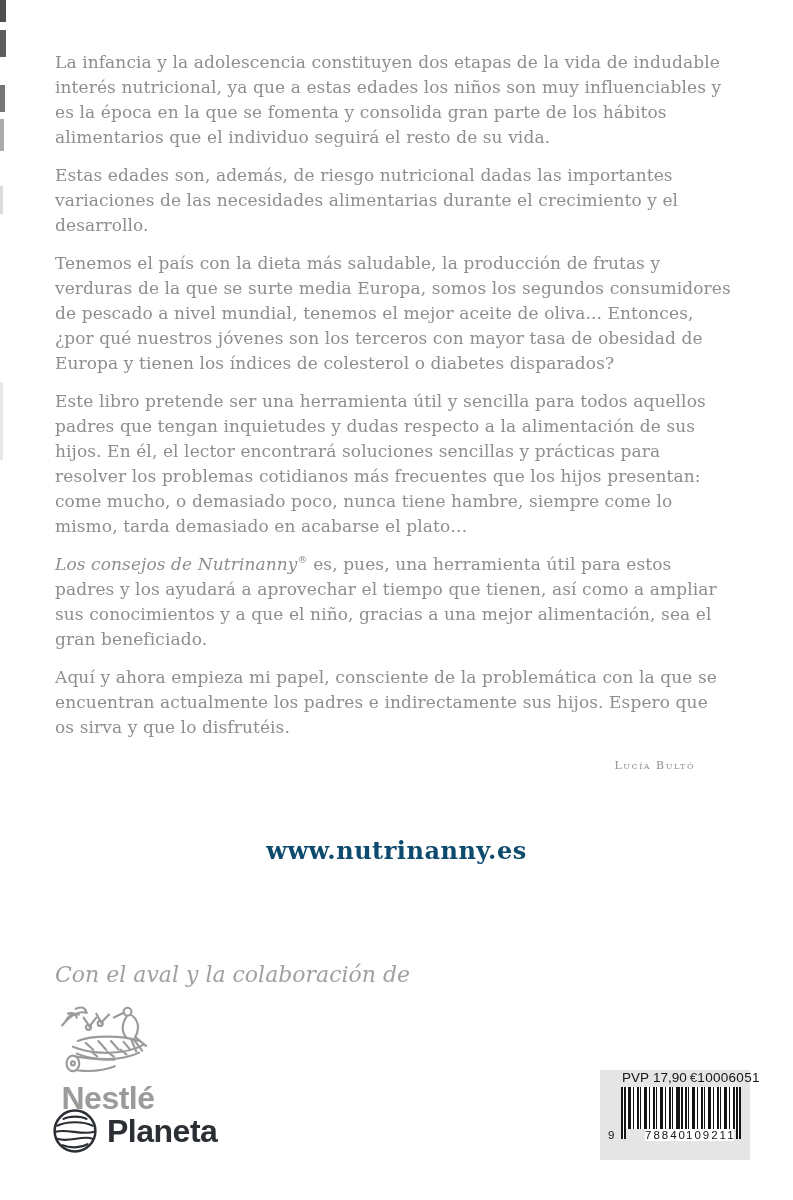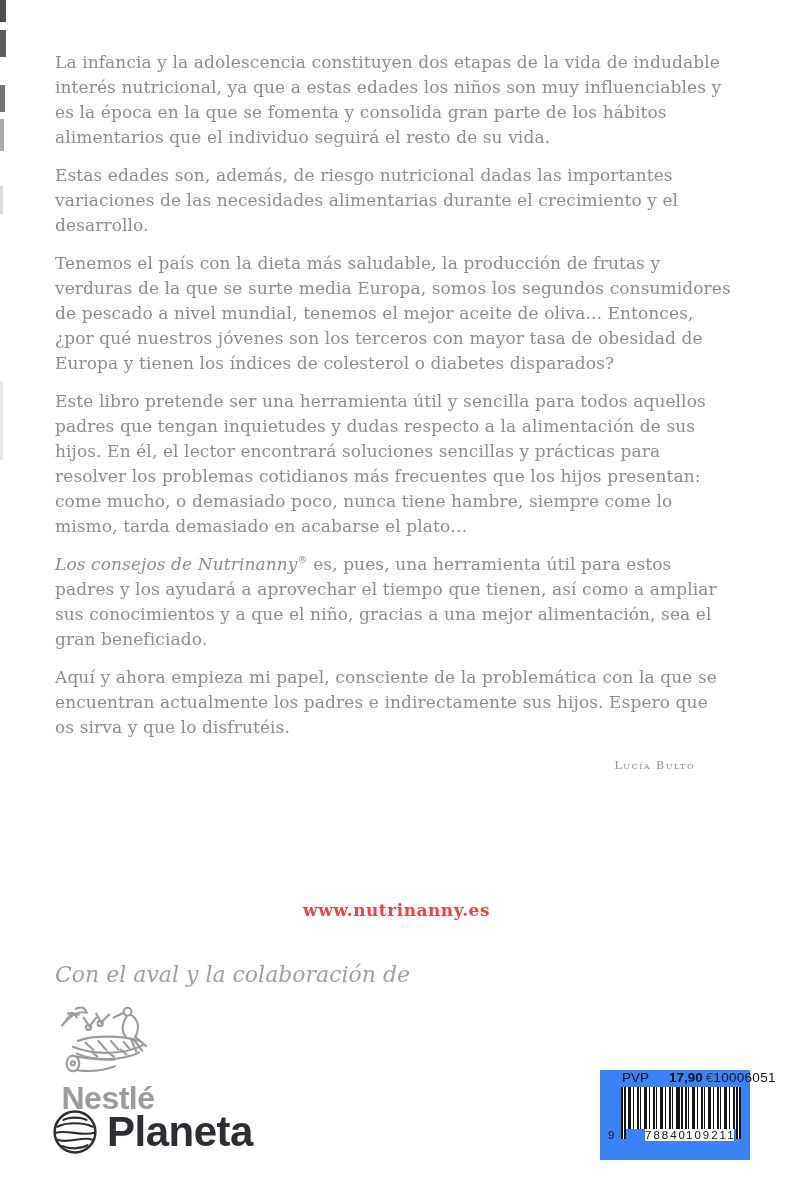--- a/index.html
+++ b/index.html
@@ -22,46 +22,46 @@
     letter-spacing:.1px;
   }
   .copy p{margin:0 12px 13px 0;}
   .copy .italic{font-style:italic;}
   .copy sup{font-size:10px;line-height:0;}
   .author{
     text-align:right;padding-right:48px;
     font-variant:small-caps;letter-spacing:1.5px;color:#8e8e8e;font-size:11px;
   }
   .website{
-    position:absolute;top:900px;left:0;width:100%;text-align:center;
-    font-weight:bold;font-size:17px;color:#ef4444;letter-spacing:.5px;
+    position:absolute;top:836px;left:0;width:100%;text-align:center;
+    font-weight:bold;font-size:24px;color:#0c4a6e;letter-spacing:.5px;
   }
   .aval{
     position:absolute;top:962px;left:55px;
     font-style:italic;font-size:22px;color:#a0a0a0;
   }
   .nestle{position:absolute;left:52px;top:1000px;width:112px;text-align:center;color:#9b9b9b;}
   .nestle-word{
     font-family:"Liberation Sans",sans-serif;font-weight:700;font-size:32px;
     color:#9b9b9b;letter-spacing:-.5px;margin-top:-2px;
   }
   .planeta{position:absolute;left:52px;top:1108px;display:flex;align-items:center;}
   .planeta-word{
-    font-family:"Liberation Sans",sans-serif;font-weight:600;font-size:42px;
+    font-family:"Liberation Sans",sans-serif;font-weight:600;font-size:32px;
     color:#2b2e33;margin-left:9px;letter-spacing:-.5px;
   }
   .barcode-box{
-    position:absolute;left:600px;top:1070px;width:150px;height:90px;background:#3b82f6;
+    position:absolute;left:600px;top:1070px;width:150px;height:90px;background:#e5e5e5;
     font-family:"Liberation Sans",sans-serif;color:#151515;
   }
   .price-row{
     margin-left:22px;width:118px;display:flex;align-items:baseline;
     font-size:13.5px;white-space:nowrap;
   }
-  .price-row .bold{font-weight:700;margin-left:20px;}
+  .price-row .bold{font-weight:400;margin-left:4px;}
   .price-row .cur{margin-left:3px;color:#3a3a3a;}
   .price-row .code{margin-left:auto;letter-spacing:.3px;}
   .bars-wrap{position:relative;margin-left:21px;margin-top:2px;width:120px;height:58px;}
   .bars{
     position:absolute;left:0;top:0;width:120px;height:42px;
     background:repeating-linear-gradient(to right,
       #151515 0 2px,#fff 2px 3px,#151515 3px 4px,#fff 4px 7px,
       #151515 7px 10px,#fff 10px 12px,#151515 12px 13px,#fff 13px 16px);
   }
   .guard{

